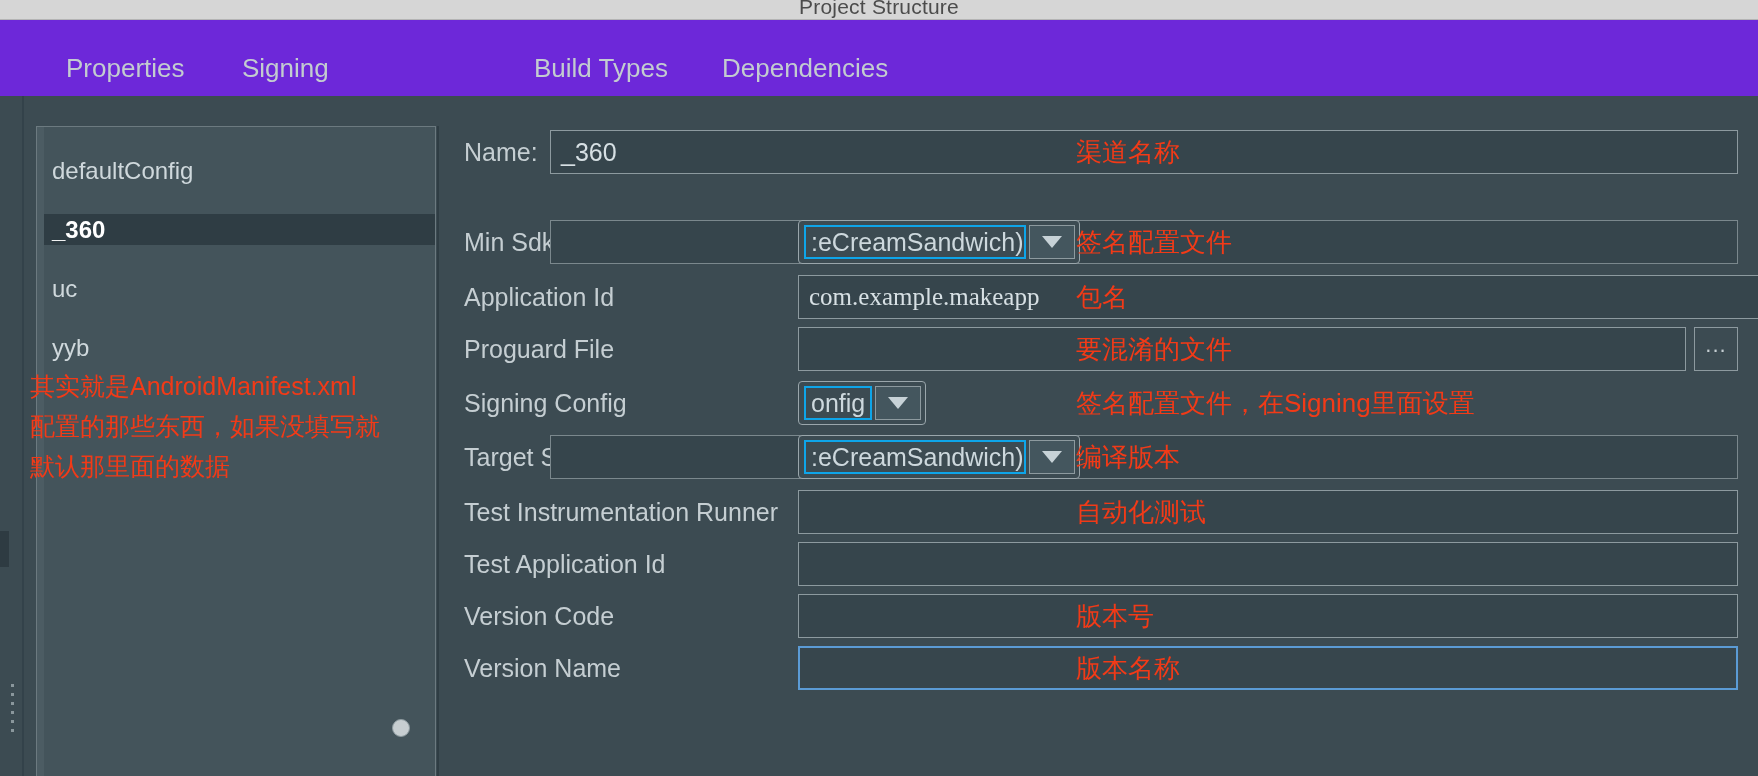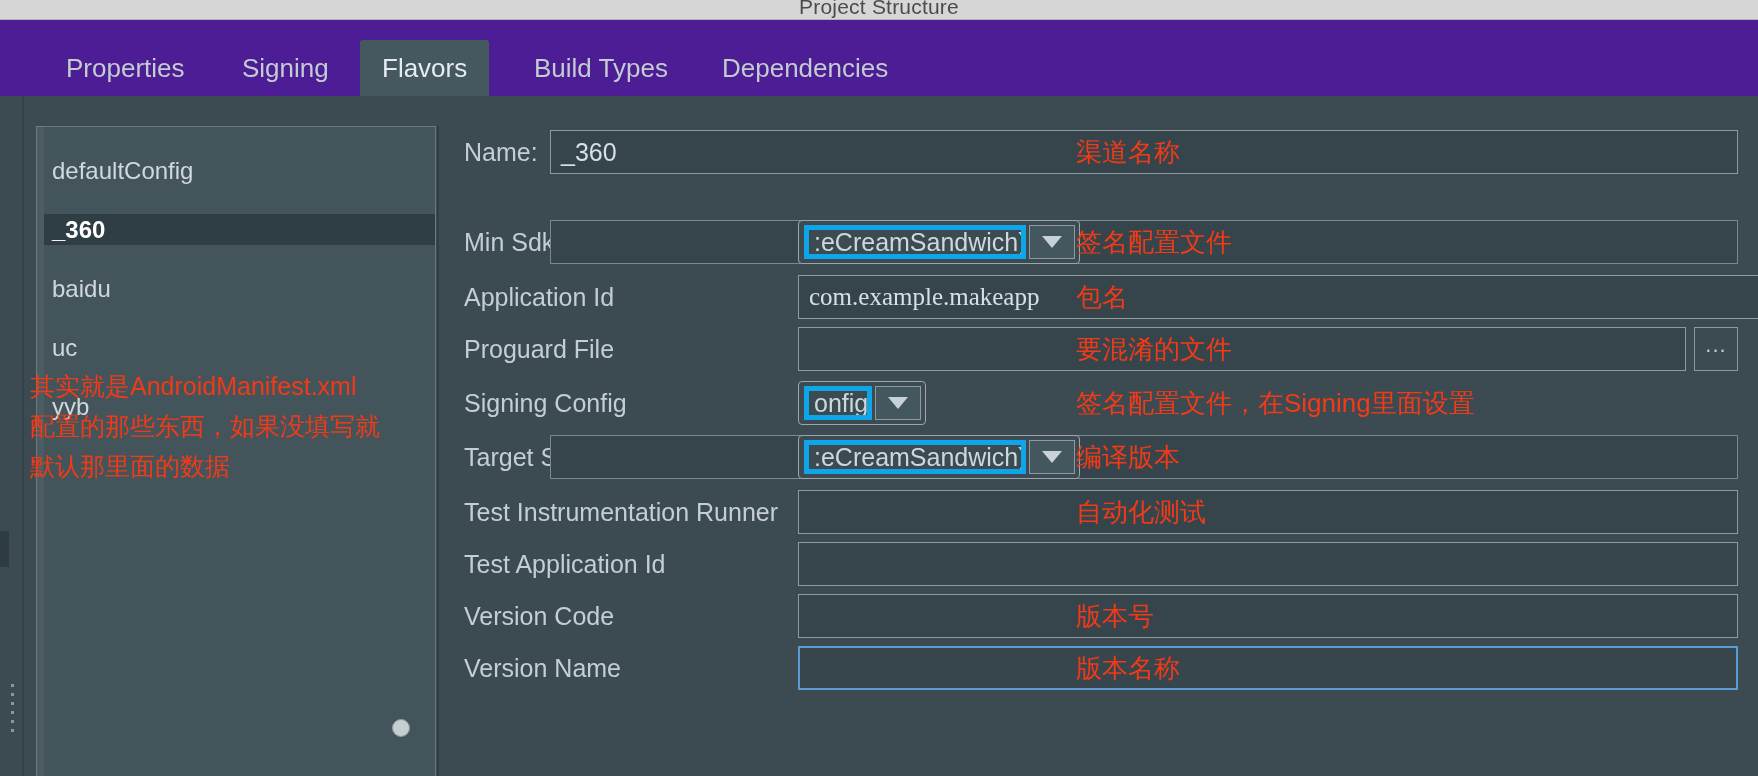--- a/index.html
+++ b/index.html
@@ -24,21 +24,21 @@
     font-size: 21px;
     color: #4c4c4c;
     letter-spacing: .2px;
     font-family: "Liberation Sans", sans-serif;
   }
 
   
   .dialog {
     position: absolute; left: 0; top: 20px;
     width: 1758px; height: 756px;
-    background: #4c1d95;
+    background: #6d28d9;
   }
 
   
   .tabstrip {
     position: absolute; left: 0; top: 0;
     width: 1758px; height: 76px;
   }
   .tab {
     position: absolute;
     top: 20px;
@@ -184,21 +184,21 @@
     height: 44px;
     border: 1px solid #9aa6ab;
     border-radius: 4px;
     display: flex; align-items: stretch;
     background: #3c4b52;
     overflow: hidden;
   }
   .combo-text {
     flex: 1 1 auto;
     margin: 4px 0 4px 5px;
-    border: 5px solid #0ea5e9;
+    border: 2px solid #0ea5e9;
     display: flex; align-items: center;
     padding-left: 5px;
     font-size: 25px;
     color: #cdd8dd;
     background: #3c4b52;
     overflow: hidden;
     white-space: nowrap;
   }
   .combo-arrow {
     flex: 0 0 46px;
@@ -246,21 +246,20 @@
 
 <div class="titlebar">
   <div class="titlebar-text">Project Structure</div>
 </div>
 
 <div class="dialog">
 
   <div class="tabstrip">
     <div class="tab" style="left:44px;">Properties</div>
     <div class="tab" style="left:220px;">Signing</div>
-    <div class="tab active" style="left:360px;">Flavors</div>
     <div class="tab" style="left:700px;">Dependencies</div>
     <div class="tab" style="left:512px;">Build Types</div>
   </div>
 
   <div class="content">
 
     <div class="left-gutter"></div>
     <div class="edge-tab"></div>
     <div class="gutter-sep"></div>
     <div class="drag-dots">
@@ -270,21 +269,20 @@
         <i></i>
         <i></i>
         <i></i>
     </div>
 
     <div class="listpanel">
       <div class="list-scroll-strip"></div>
       <div class="list-items">
         <div class="list-item header">defaultConfig</div>
         <div class="list-item selected">_360</div>
-        <div class="list-item">baidu</div>
         <div class="list-item">uc</div>
         <div class="list-item">yyb</div>
       </div>
     </div>
     <div class="panel-vline"></div>
 
     <div class="list-note">其实就是AndroidManifest.xml
 配置的那些东西，如果没填写就
 默认那里面的数据</div>
 

